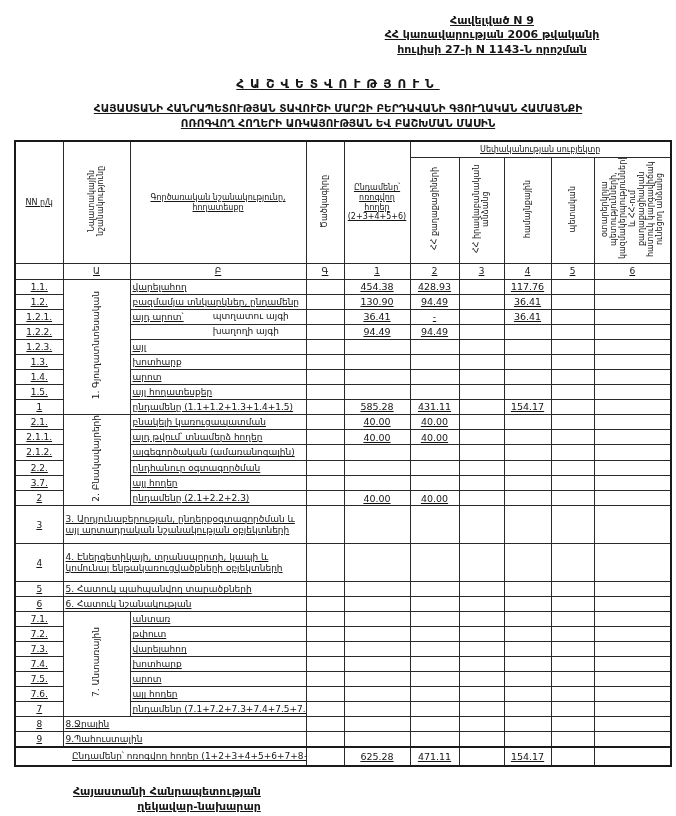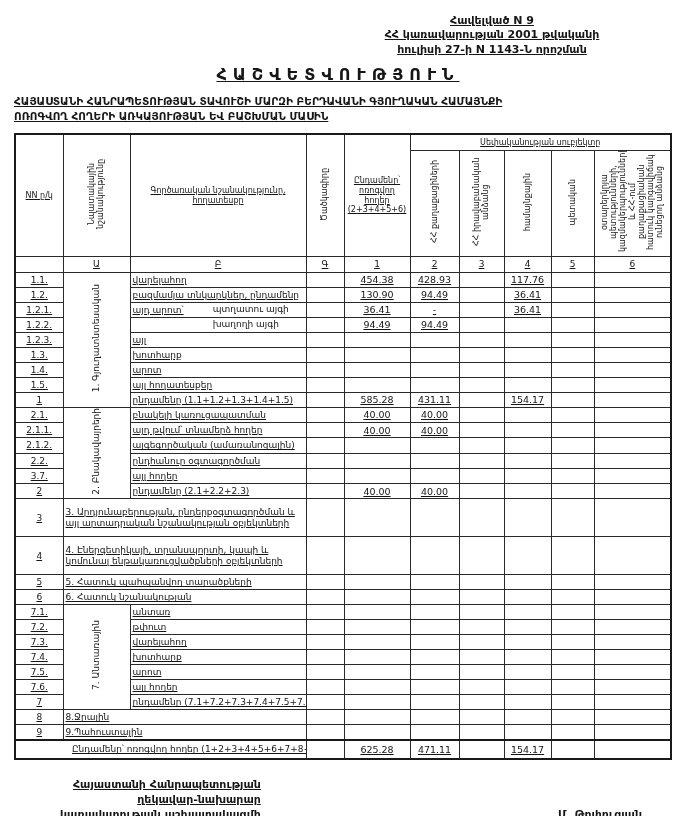--- a/index.html
+++ b/index.html
@@ -17,28 +17,29 @@
     width:340px;
     margin-left:auto;
     margin-right:0px;
     text-align:center;
     font-weight:bold;
     font-size:11px;
     line-height:1.3;
   }
 
   .doc-title{
-    margin-top:8px;
+    margin-top:20px;
     text-align:center;
     font-weight:bold;
-    font-size:16px;
+    font-size:12px;
     letter-spacing:6px;
   }
   .doc-subtitle{
     margin-top:10px;
+    text-align:center;
     font-weight:bold;
     font-size:10.5px;
     line-height:1.4;
   }
 
   
   table.report{
     margin-top:10px;
     border-collapse:collapse;
     table-layout:fixed;
@@ -98,21 +99,21 @@
   .footer .left-block{margin-left:46px;}
   .footer .signer{margin-right:20px;}
 </style>
 </head>
 <body>
 
 <div class="sheet">
 
   <div class="header-note">
     <div>Հավելված N 9</div>
-    <div>ՀՀ կառավարության 2001 թվականի</div>
+    <div>ՀՀ կառավարության 2006 թվականի</div>
     <div>հուլիսի 27-ի N 1143-Ն որոշման</div>
   </div>
 
   <div class="doc-title">ՀԱՇՎԵՏՎՈՒԹՅՈՒՆ</div>
 
   <div class="doc-subtitle">
     <div>ՀԱՅԱՍՏԱՆԻ ՀԱՆՐԱՊԵՏՈՒԹՅԱՆ ՏԱՎՈՒՇԻ ՄԱՐԶԻ ԲԵՐԴԱՎԱՆԻ ԳՅՈՒՂԱԿԱՆ ՀԱՄԱՅՆՔԻ</div>
     <div>ՈՌՈԳՎՈՂ ՀՈՂԵՐԻ ԱՌԿԱՅՈՒԹՅԱՆ ԵՎ ԲԱՇԽՄԱՆ ՄԱՍԻՆ</div>
   </div>
 

